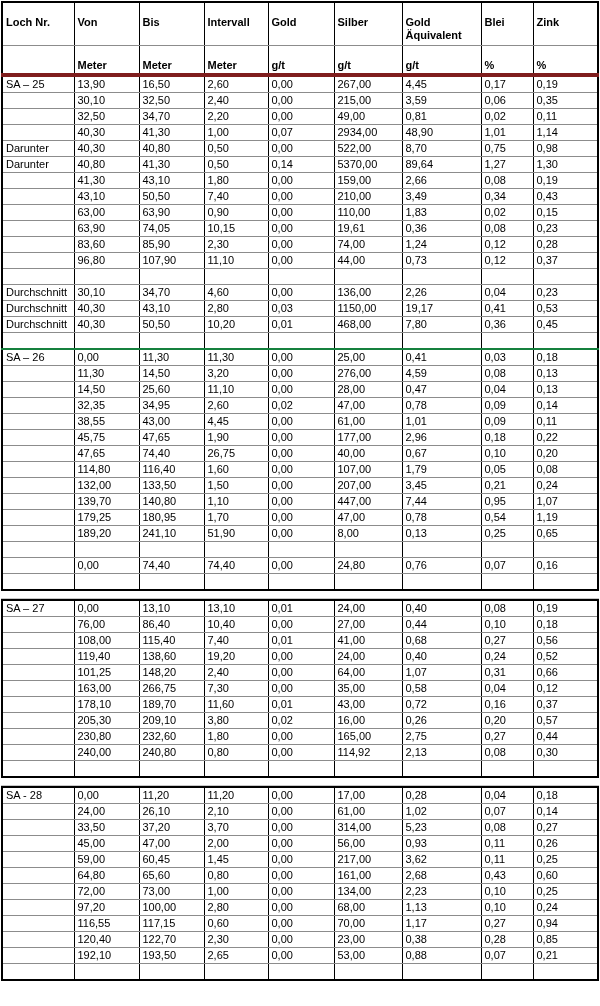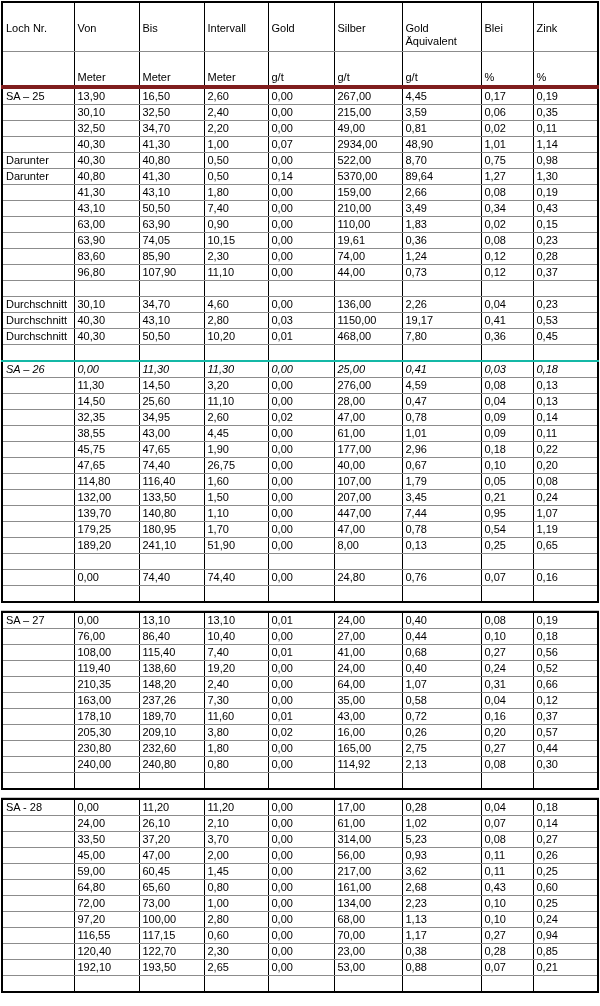--- a/index.html
+++ b/index.html
@@ -33,32 +33,32 @@
     line-height: 13px;
     height: 15px;
     padding: 0 1px 0 3px;
     text-align: left;
     vertical-align: middle;
     overflow: hidden;
     white-space: nowrap;
     font-weight: normal;
   }
   table.grid thead th {
-    font-weight: normal;
+    font-weight: bold;
     vertical-align: top;
     white-space: pre-line;
-    padding-top: 19px;
+    padding-top: 13px;
   }
   table.grid thead tr.col-row th { height: 29px; }
   table.grid thead tr.unit-row th {
     height: 14px;
     border-bottom: 4px solid #7f1d1d;
   }
   td.bold-label { font-weight: bold; }
-  tr.section-top td { border-top: 2px solid #14b8a6; font-style: italic; }
+  tr.section-top td { border-top: 2px solid #15803d; }
   .gap {
     height: 8px;
     border-bottom: 1px solid #c8c8c8;
     box-sizing: border-box;
   }
 </style>
 </head>
 <body>
 
 <div class="page" id="page-root">
@@ -507,33 +507,33 @@
           <td>138,60</td>
           <td>19,20</td>
           <td>0,00</td>
           <td>24,00</td>
           <td>0,40</td>
           <td>0,24</td>
           <td>0,52</td>
         </tr>
         <tr>
           <td></td>
-          <td>210,35</td>
+          <td>101,25</td>
           <td>148,20</td>
           <td>2,40</td>
           <td>0,00</td>
           <td>64,00</td>
           <td>1,07</td>
           <td>0,31</td>
           <td>0,66</td>
         </tr>
         <tr>
           <td></td>
           <td>163,00</td>
-          <td>237,26</td>
+          <td>266,75</td>
           <td>7,30</td>
           <td>0,00</td>
           <td>35,00</td>
           <td>0,58</td>
           <td>0,04</td>
           <td>0,12</td>
         </tr>
         <tr>
           <td></td>
           <td>178,10</td>

